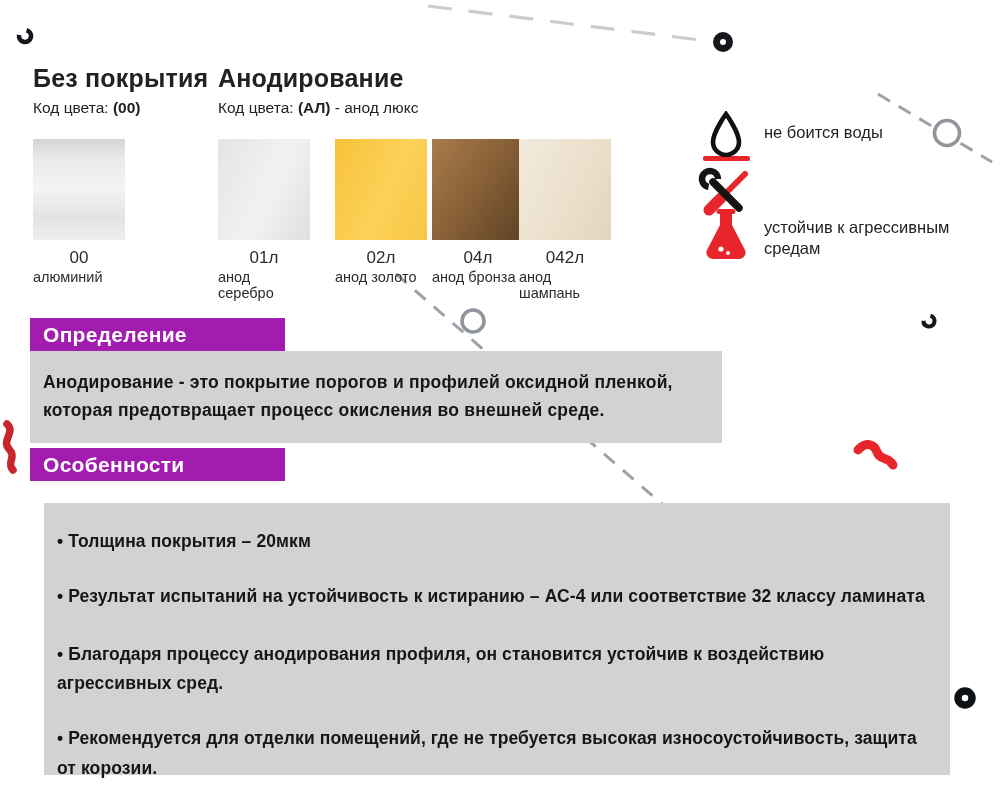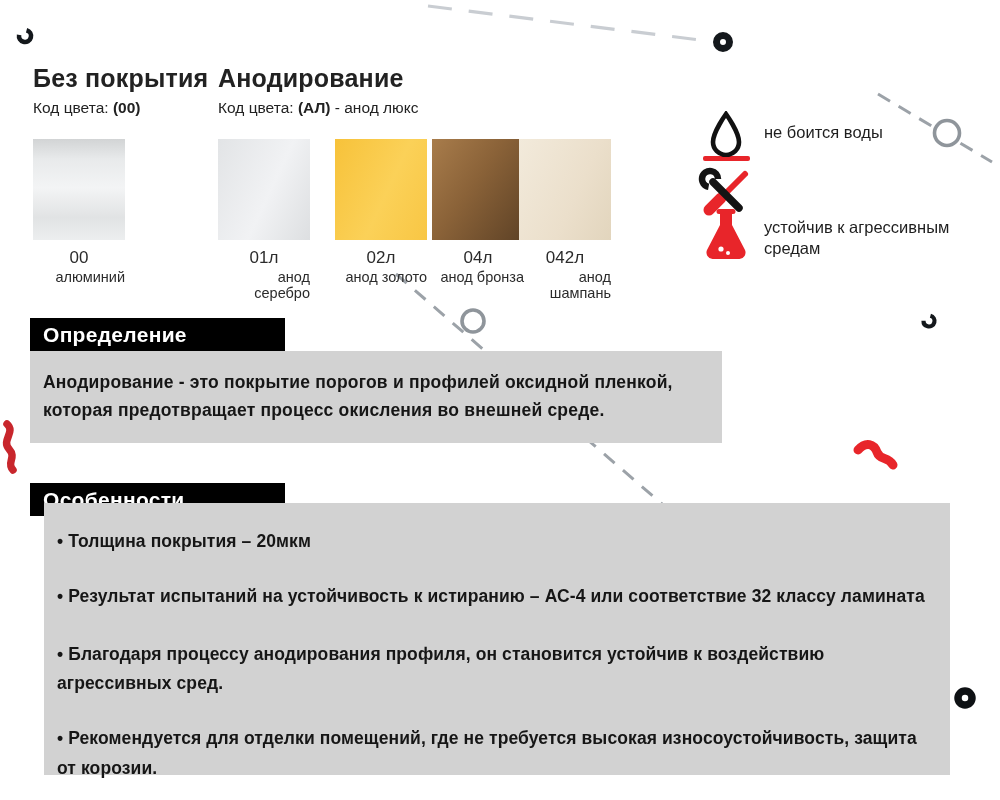--- a/index.html
+++ b/index.html
@@ -18,28 +18,28 @@
 
   
   .swatch { position:absolute; width:92px; }
   .chip { width:92px; height:101px; }
   .sw-0 .chip { background:linear-gradient(180deg,#D2D4D5 0%,#E8EAEB 20%,#F3F4F5 48%,#E1E3E4 78%,#ECEEEF 100%); }
   .sw-1 .chip { background:linear-gradient(115deg,#E2E4E6 0%,#F1F2F4 55%,#DDDFE1 100%); }
   .sw-2 .chip { background:linear-gradient(115deg,#F7C23A 0%,#FBD158 55%,#F8C644 100%); }
   .sw-3 .chip { background:linear-gradient(125deg,#A87C4B 0%,#8A6238 45%,#5E4226 100%); }
   .sw-4 .chip { background:linear-gradient(115deg,#F2EADB 0%,#EBDFCB 60%,#E2D5BD 100%); }
   .sw-code { text-align:center; font-size:17px; color:#2b2b2b; margin-top:8px; font-weight:500; }
-  .sw-label { text-align:right; font-size:14.5px; color:#2b2b2b; margin-top:1px; }
+  .sw-label { text-align:left; font-size:14.5px; color:#2b2b2b; margin-top:1px; }
 
   
   .benefit-text { position:absolute; left:764px; width:205px; font-size:16.5px; line-height:1.25; color:#1e1e1e; }
   .drop-underline { position:absolute; left:703px; top:156px; width:47px; height:4.5px; background:#E8252A; border-radius:2px; }
 
   
-  .banner { background:#000000; color:#ffffff; font-size:21px; font-weight:bold;
+  .banner { background:#a21caf; color:#ffffff; font-size:21px; font-weight:bold;
             width:255px; height:33px; line-height:33px; padding-left:13px; letter-spacing:0.3px; }
   .graybox { background:#D2D2D2; color:#161616; }
   #def-box { left:30px; top:351px; width:692px; height:92px; padding:17px 20px 0 13px;
              font-size:17.5px; font-weight:600; line-height:1.62; letter-spacing:0.2px; }
   #feat-box { left:44px; top:503px; width:906px; height:272px; padding:20px 24px 0 13px;
               font-size:17.5px; font-weight:600; letter-spacing:0.1px; }
   #feat-box p { line-height:1.7; }
   #feat-box p::before { content:"• "; }
   #feat-box p.b1 { margin-top:4px; }
   #feat-box p.b2 { margin-top:25px; }
@@ -129,21 +129,21 @@
       <path d="M15 2 h14 a2 2 0 0 1 0 5 h-1 v11 l13 25 a6.5 6.5 0 0 1 -5.5 9 H8.5 A6.5 6.5 0 0 1 3 43 L16 18 V7 h-1 a2 2 0 0 1 0 -5 Z" fill="#E8252A"></path>
       <circle cx="17" cy="42" r="2.6" fill="#fff"></circle>
       <circle cx="24" cy="46" r="2" fill="#fff"></circle>
     </svg>
   </div>
   <div class="benefit-text" style="top:217px;">устойчив к агрессивным средам</div>
 
   <div class="layer banner" style="left:30px; top:318px;">Определение</div>
   <div class="layer graybox" id="def-box">Анодирование - это покрытие порогов и профилей оксидной пленкой, которая предотвращает процесс окисления во внешней среде.</div>
 
-  <div class="layer banner" style="left:30px; top:448px;margin-top:35px;">Особенности</div>
+  <div class="layer banner" style="left:30px; top:448px;">Особенности</div>
   <div class="layer graybox" id="feat-box">
     <p class="b1">Толщина покрытия – 20мкм</p>
     <p class="b2">Результат испытаний на устойчивость к истиранию – АС-4 или соответствие 32 классу ламината</p>
     <p class="b3">Благодаря процессу анодирования профиля, он становится устойчив к воздействию агрессивных сред.</p>
     <p class="b4">Рекомендуется для отделки помещений,  где не требуется высокая износоустойчивость, защита от корозии.</p>
   </div>
 
 </div>
 
 </body></html>

